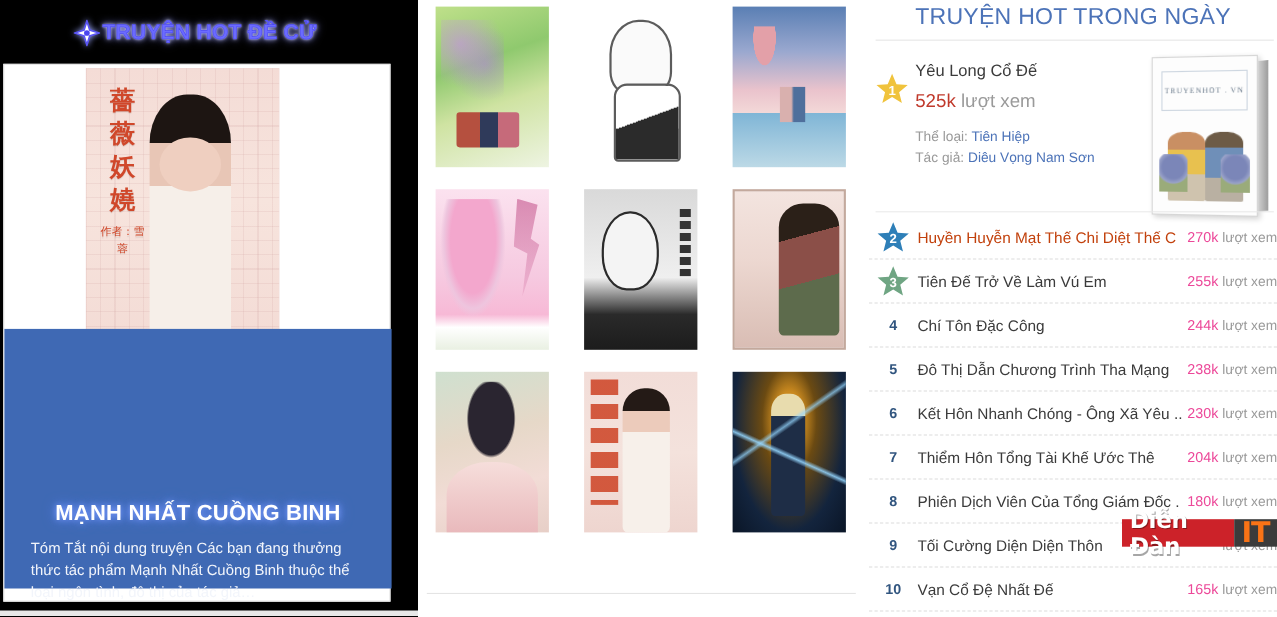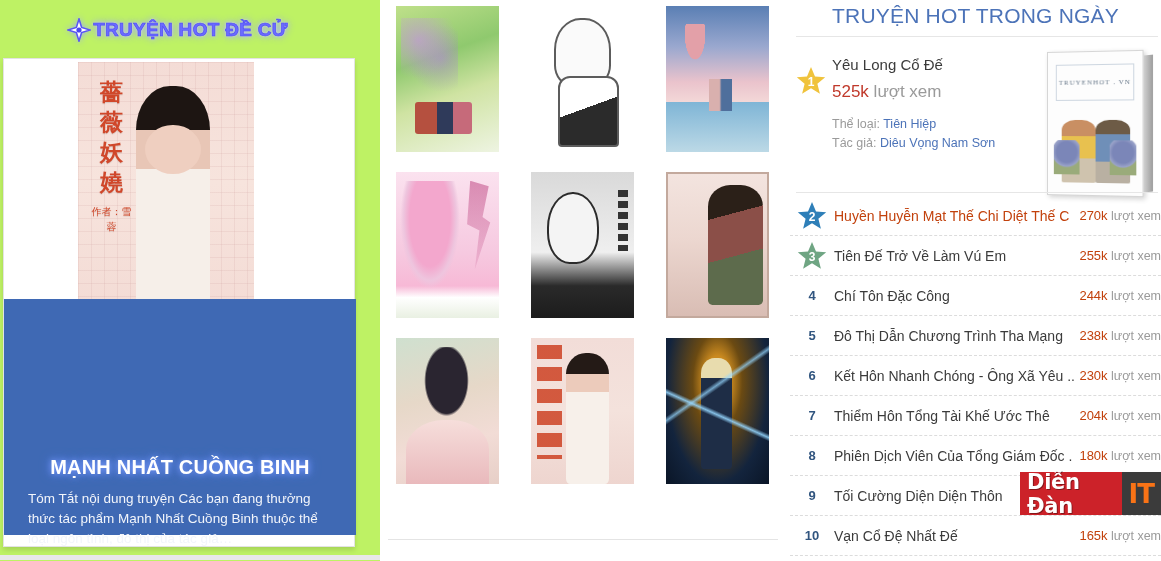--- a/index.html
+++ b/index.html
@@ -7,21 +7,21 @@
     width: 1161px; height: 561px;
     background: #ffffff;
     font-family: "Liberation Sans", "DejaVu Sans", sans-serif;
     overflow: hidden;
   }
   .page { position: relative; width: 1161px; height: 561px; background:#fff; }
 
   
   .left-col {
     position: absolute; left: 0; top: 0; width: 380px; height: 561px;
-    background: #bef264;
+    background: #000000;
   }
   .promo-header {
     position: absolute; left: 0; top: 18px; width: 355px;
     text-align: center;
     display: flex; align-items: center; justify-content: center; gap: 2px;
   }
   .promo-diamond {
     display: inline-block; width: 24px; height: 24px; position: relative; flex: 0 0 auto;
   }
   .promo-diamond svg { display:block; filter: drop-shadow(0 0 3px #9aa6ff); }
@@ -241,25 +241,25 @@
   }
   .row-star { position: relative; width: 44px; height: 29px; flex: 0 0 44px; }
   .row-star .star { left: 7px; top: 0; }
   .row-num {
     width: 44px; flex: 0 0 44px; text-align: center;
     font-size: 13px; font-weight: bold; color: #31557f;
   }
   .row-name { flex: 1 1 auto; font-size: 14px; color: #3b3b3b; white-space: nowrap; overflow: hidden; }
   .row-name.link { color: #c2410c; }
   .row-views { flex: 0 0 auto; font-size: 12.5px; color: #9a9a9a; padding-left: 4px; }
-  .row-views b { color: #c2410c; font-weight: normal; font-size: 13px; }
+  .row-views b { color: #ec4899; font-weight: normal; font-size: 13px; }
 
   
   .watermark {
-    position: absolute; left: 1020px; top: 472px; height: 43px;
+    position: absolute; left: 1020px; top: 472px; height: 25px;
     display: flex; align-items: stretch; z-index: 40;
     box-shadow: 0 0 0 0 rgba(0,0,0,0);
   }
   .wm-red {
     background: #cc2229; color: #fff; padding: 2px 8px 2px 7px;
     display:flex; align-items:center; font-size: 21px; font-weight: bold;
     font-family: "DejaVu Sans", sans-serif; letter-spacing: -.3px;
     text-shadow: 1px 1px 0 rgba(0,0,0,.35);
   }
   .wm-dark {

